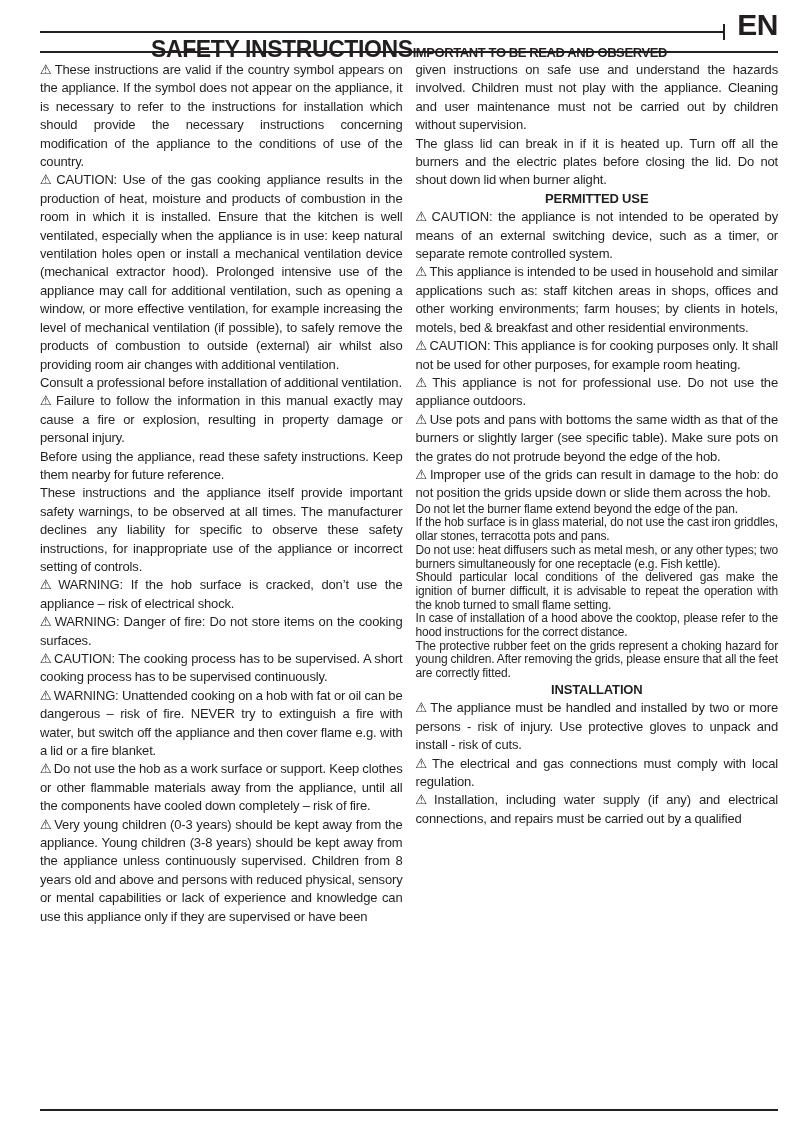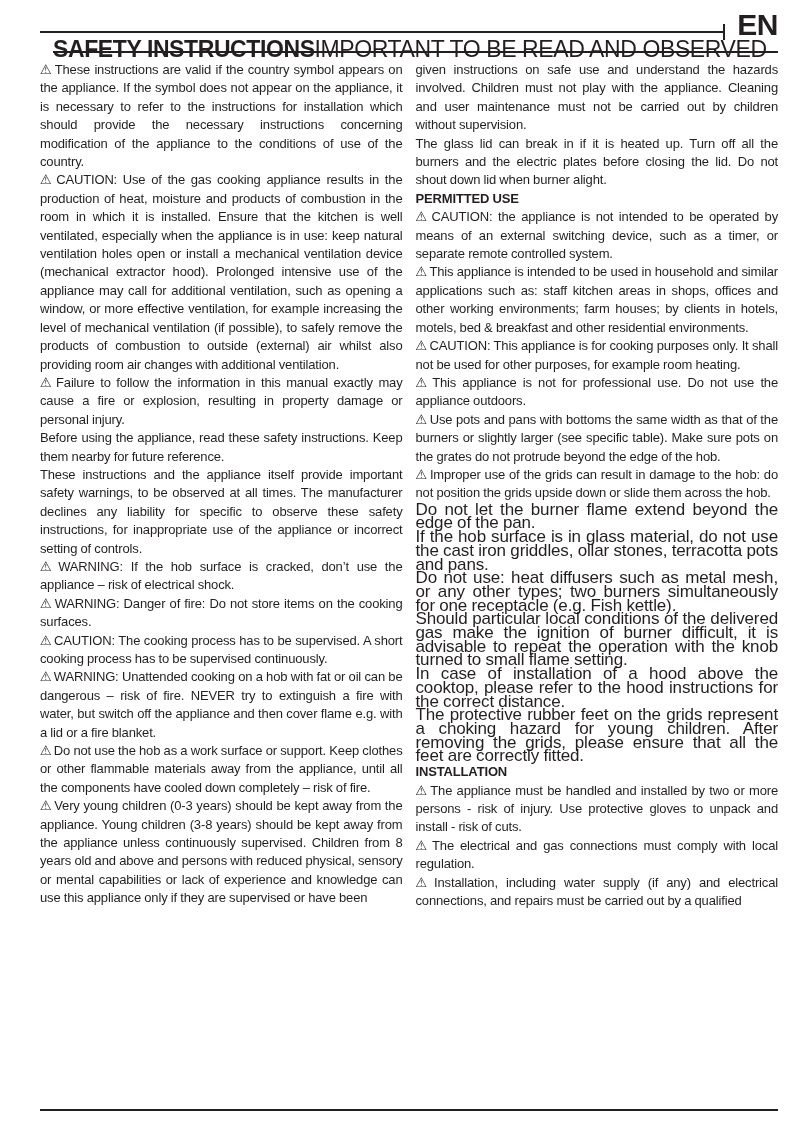--- a/index.html
+++ b/index.html
@@ -45,56 +45,55 @@
     font-weight: bold;
     letter-spacing: -0.5px;
   }
   .title-row {
     position: absolute;
     left: 0;
     right: 0;
     top: 36px;
     bottom: 0;
     display: flex;
-    justify-content: flex-start;
+    justify-content: center;
     align-items: baseline;
     border-bottom: 2.5px solid #231f20;
     padding-bottom: 3px;
-    margin-left: 13px;
   }
   .doc-title {
     font-size: 23px;
     font-weight: bold;
     letter-spacing: -0.4px;
   }
   .doc-subtitle {
-    font-size: 23px;
-    font-weight: normal;
+    font-size: 13px;
+    font-weight: bold;
     letter-spacing: -0.4px;
   }
   
   .columns {
     margin-top: 8px;
     display: flex;
     gap: 13px;
   }
   .column { width: 362.5px; }
   .block {
     font-size: 13px;
     line-height: 18.4px;
     text-align: justify;
     letter-spacing: -0.15px;
     word-spacing: -0.2px;
   }
   .block.heading {
     font-weight: bold;
-    text-align: left;
+    text-align: center;
   }
   .block.fineprint {
-    font-size: 17px;
+    font-size: 12px;
     line-height: 13.7px;
   }
   .warn-icon {
     font-size: 1.02em;
     margin-right: 2px;
     font-family: "DejaVu Sans", sans-serif;
   }
   
   .bottom-rule {
     position: absolute;
@@ -117,20 +116,21 @@
     <div class="title-row">
       <span class="doc-title">SAFETY INSTRUCTIONS</span>
       <span class="doc-subtitle">IMPORTANT TO BE READ AND OBSERVED</span>
     </div>
   </div>
 
   <div class="columns">
     <div class="column">
         <p class="block warning"><span class="warn-icon">⚠</span>These instructions are valid if the country symbol appears on the appliance. If the symbol does not appear on the appliance, it is necessary to refer to the instructions for installation which should provide the necessary instructions concerning modification of the appliance to the conditions of use of the country.</p>
         <p class="block warning"><span class="warn-icon">⚠</span>CAUTION: Use of the gas cooking appliance results in the production of heat, moisture and products of combustion in the room in which it is installed. Ensure that the kitchen is well ventilated, especially when the appliance is in use: keep natural ventilation holes open or install a mechanical ventilation device (mechanical extractor hood). Prolonged intensive use of the appliance may call for additional ventilation, such as opening a window, or more effective ventilation, for example increasing the level of mechanical ventilation (if possible), to safely remove the products of combustion to outside (external) air whilst also providing room air changes with additional ventilation.</p>
+        <p class="block plain">Consult a professional before installation of additional ventilation.</p>
         <p class="block warning"><span class="warn-icon">⚠</span>Failure to follow the information in this manual exactly may cause a fire or explosion, resulting in property damage or personal injury.</p>
         <p class="block plain">Before using the appliance, read these safety instructions. Keep them nearby for future reference.</p>
         <p class="block plain">These instructions and the appliance itself provide important safety warnings, to be observed at all times. The manufacturer declines any liability for specific to observe these safety instructions, for inappropriate use of the appliance or incorrect setting of controls.</p>
         <p class="block warning"><span class="warn-icon">⚠</span>WARNING: If the hob surface is cracked, don’t use the appliance – risk of electrical shock.</p>
         <p class="block warning"><span class="warn-icon">⚠</span>WARNING: Danger of fire: Do not store items on the cooking surfaces.</p>
         <p class="block warning"><span class="warn-icon">⚠</span>CAUTION: The cooking process has to be supervised. A short cooking process has to be supervised continuously.</p>
         <p class="block warning"><span class="warn-icon">⚠</span>WARNING: Unattended cooking on a hob with fat or oil can be dangerous – risk of fire. NEVER try to extinguish a fire with water, but switch off the appliance and then cover flame e.g. with a lid or a fire blanket.</p>
         <p class="block warning"><span class="warn-icon">⚠</span>Do not use the hob as a work surface or support. Keep clothes or other flammable materials away from the appliance, until all the components have cooled down completely – risk of fire.</p>
         <p class="block warning"><span class="warn-icon">⚠</span>Very young children (0-3 years) should be kept away from the appliance. Young children (3-8 years) should be kept away from the appliance unless continuously supervised. Children from 8 years old and above and persons with reduced physical, sensory or mental capabilities or lack of experience and knowledge can use this appliance only if they are supervised or have been</p>
       </div>

